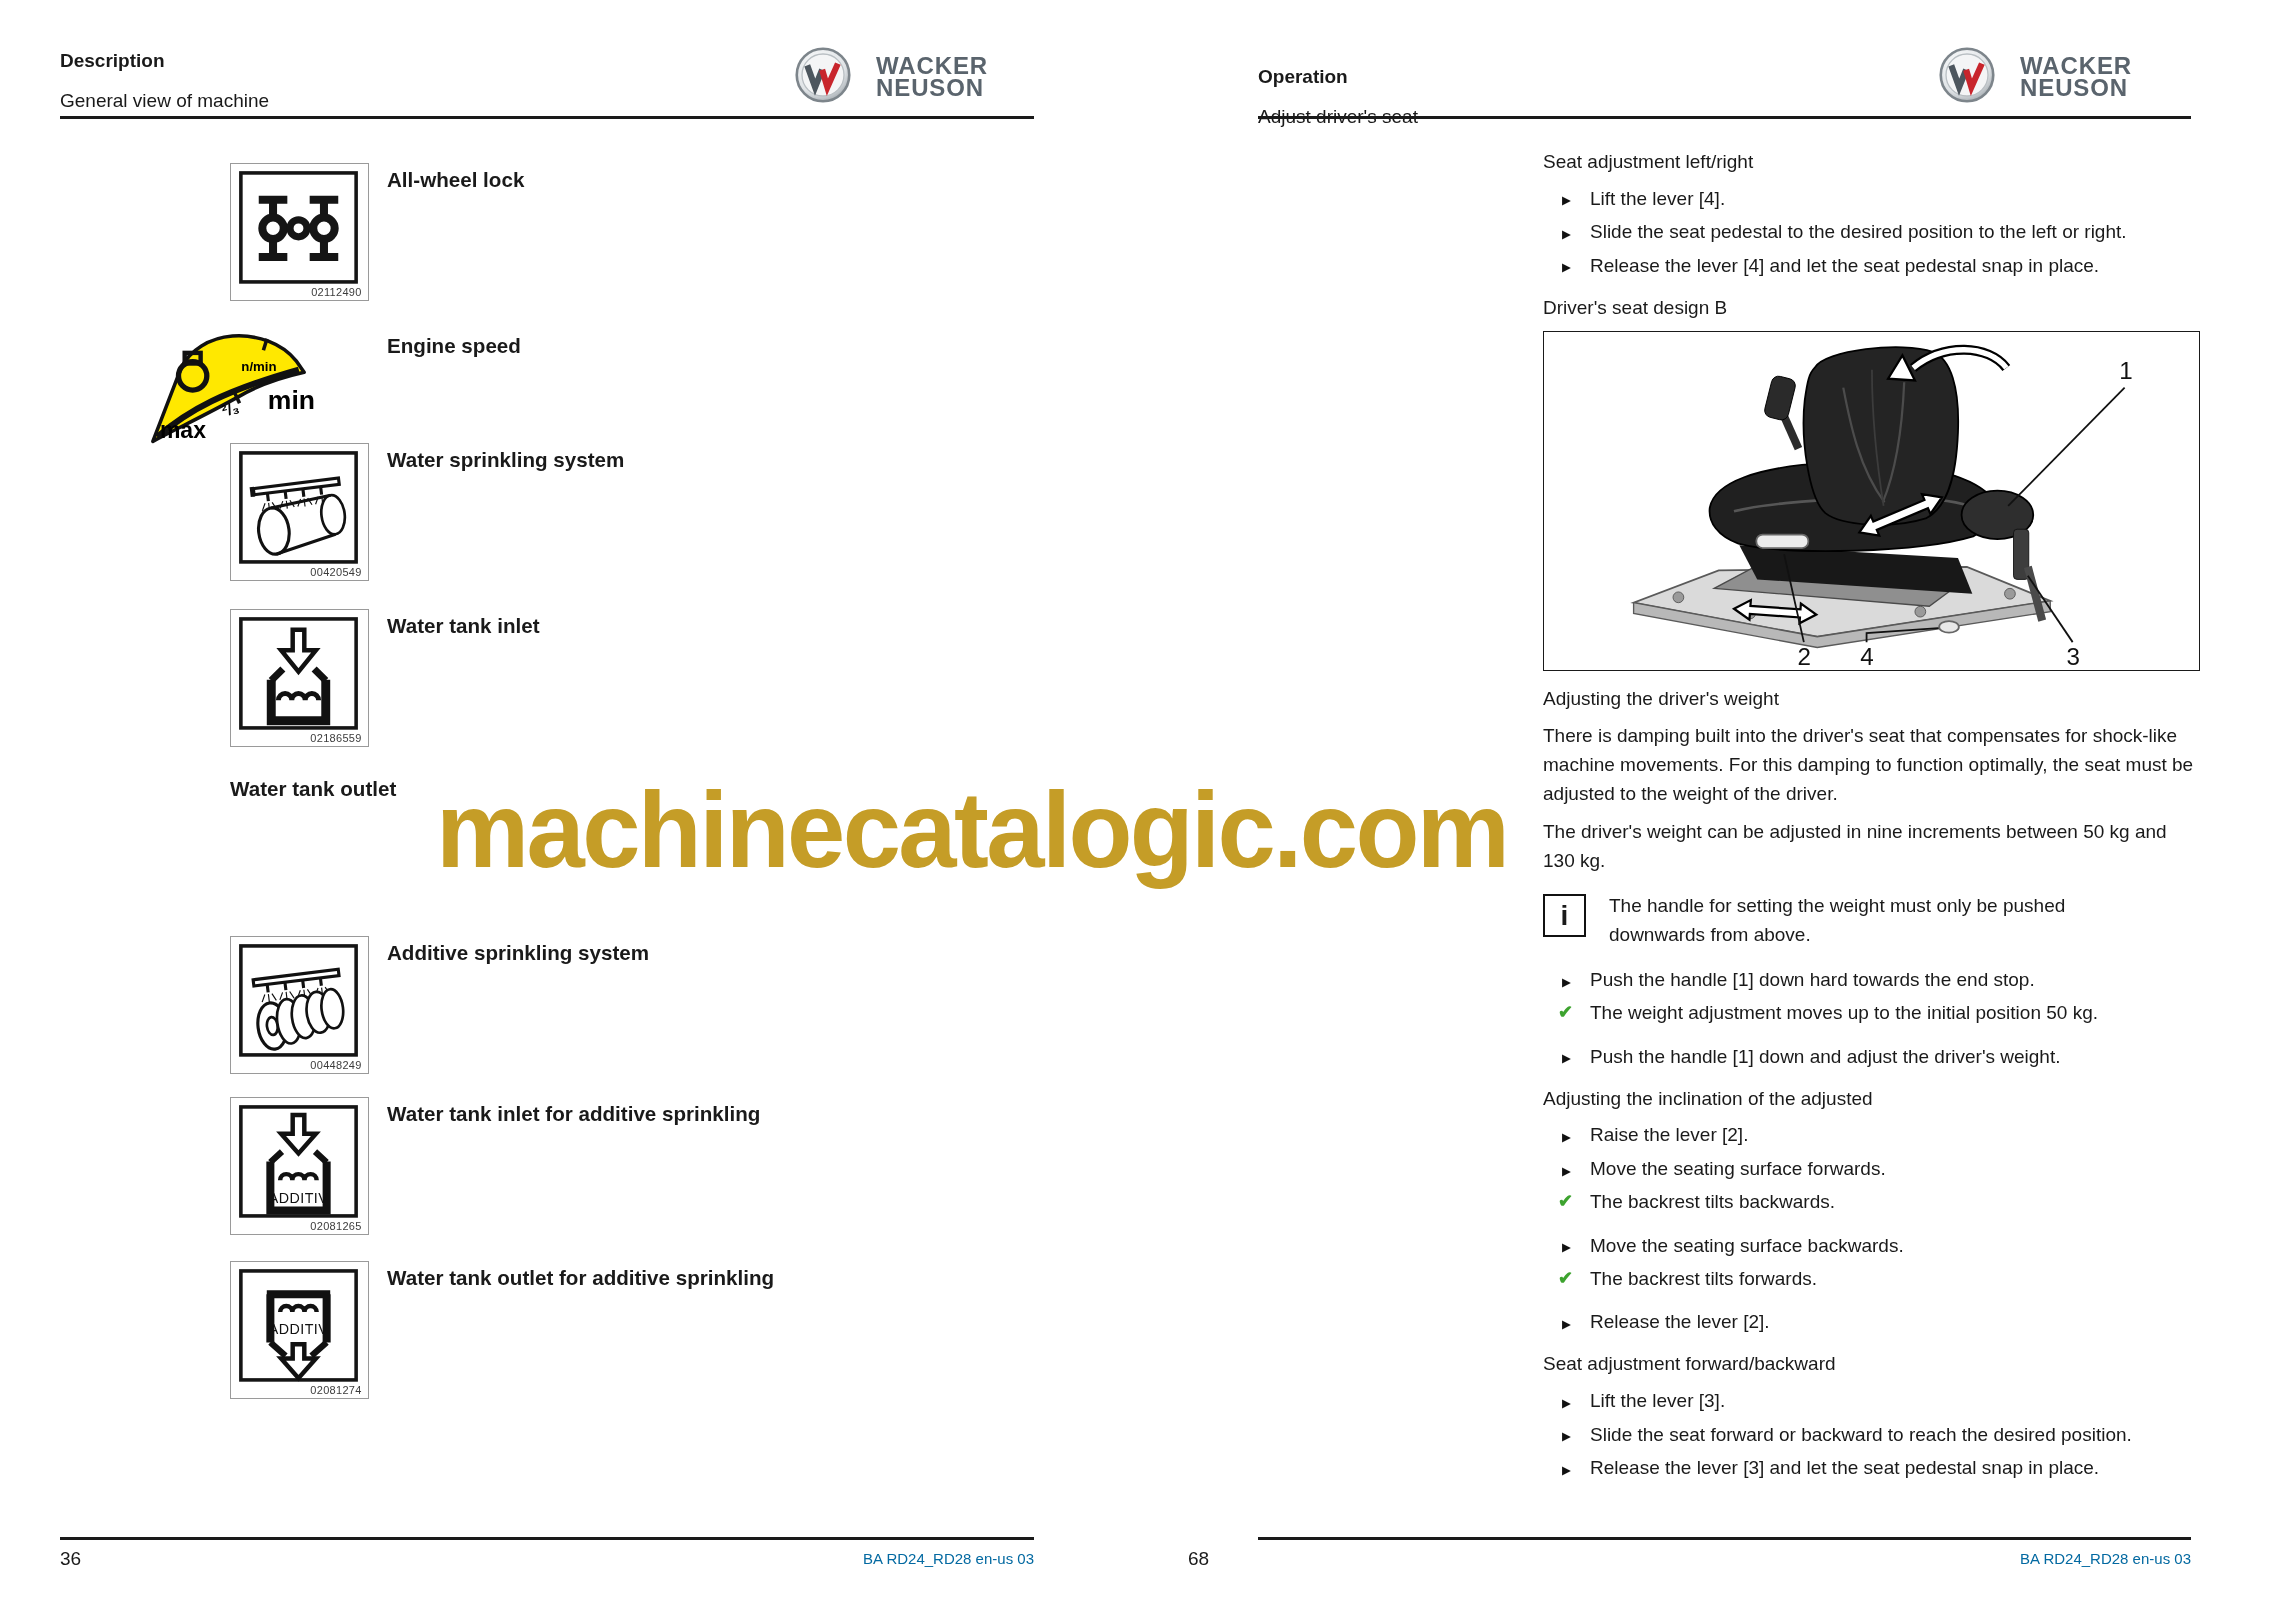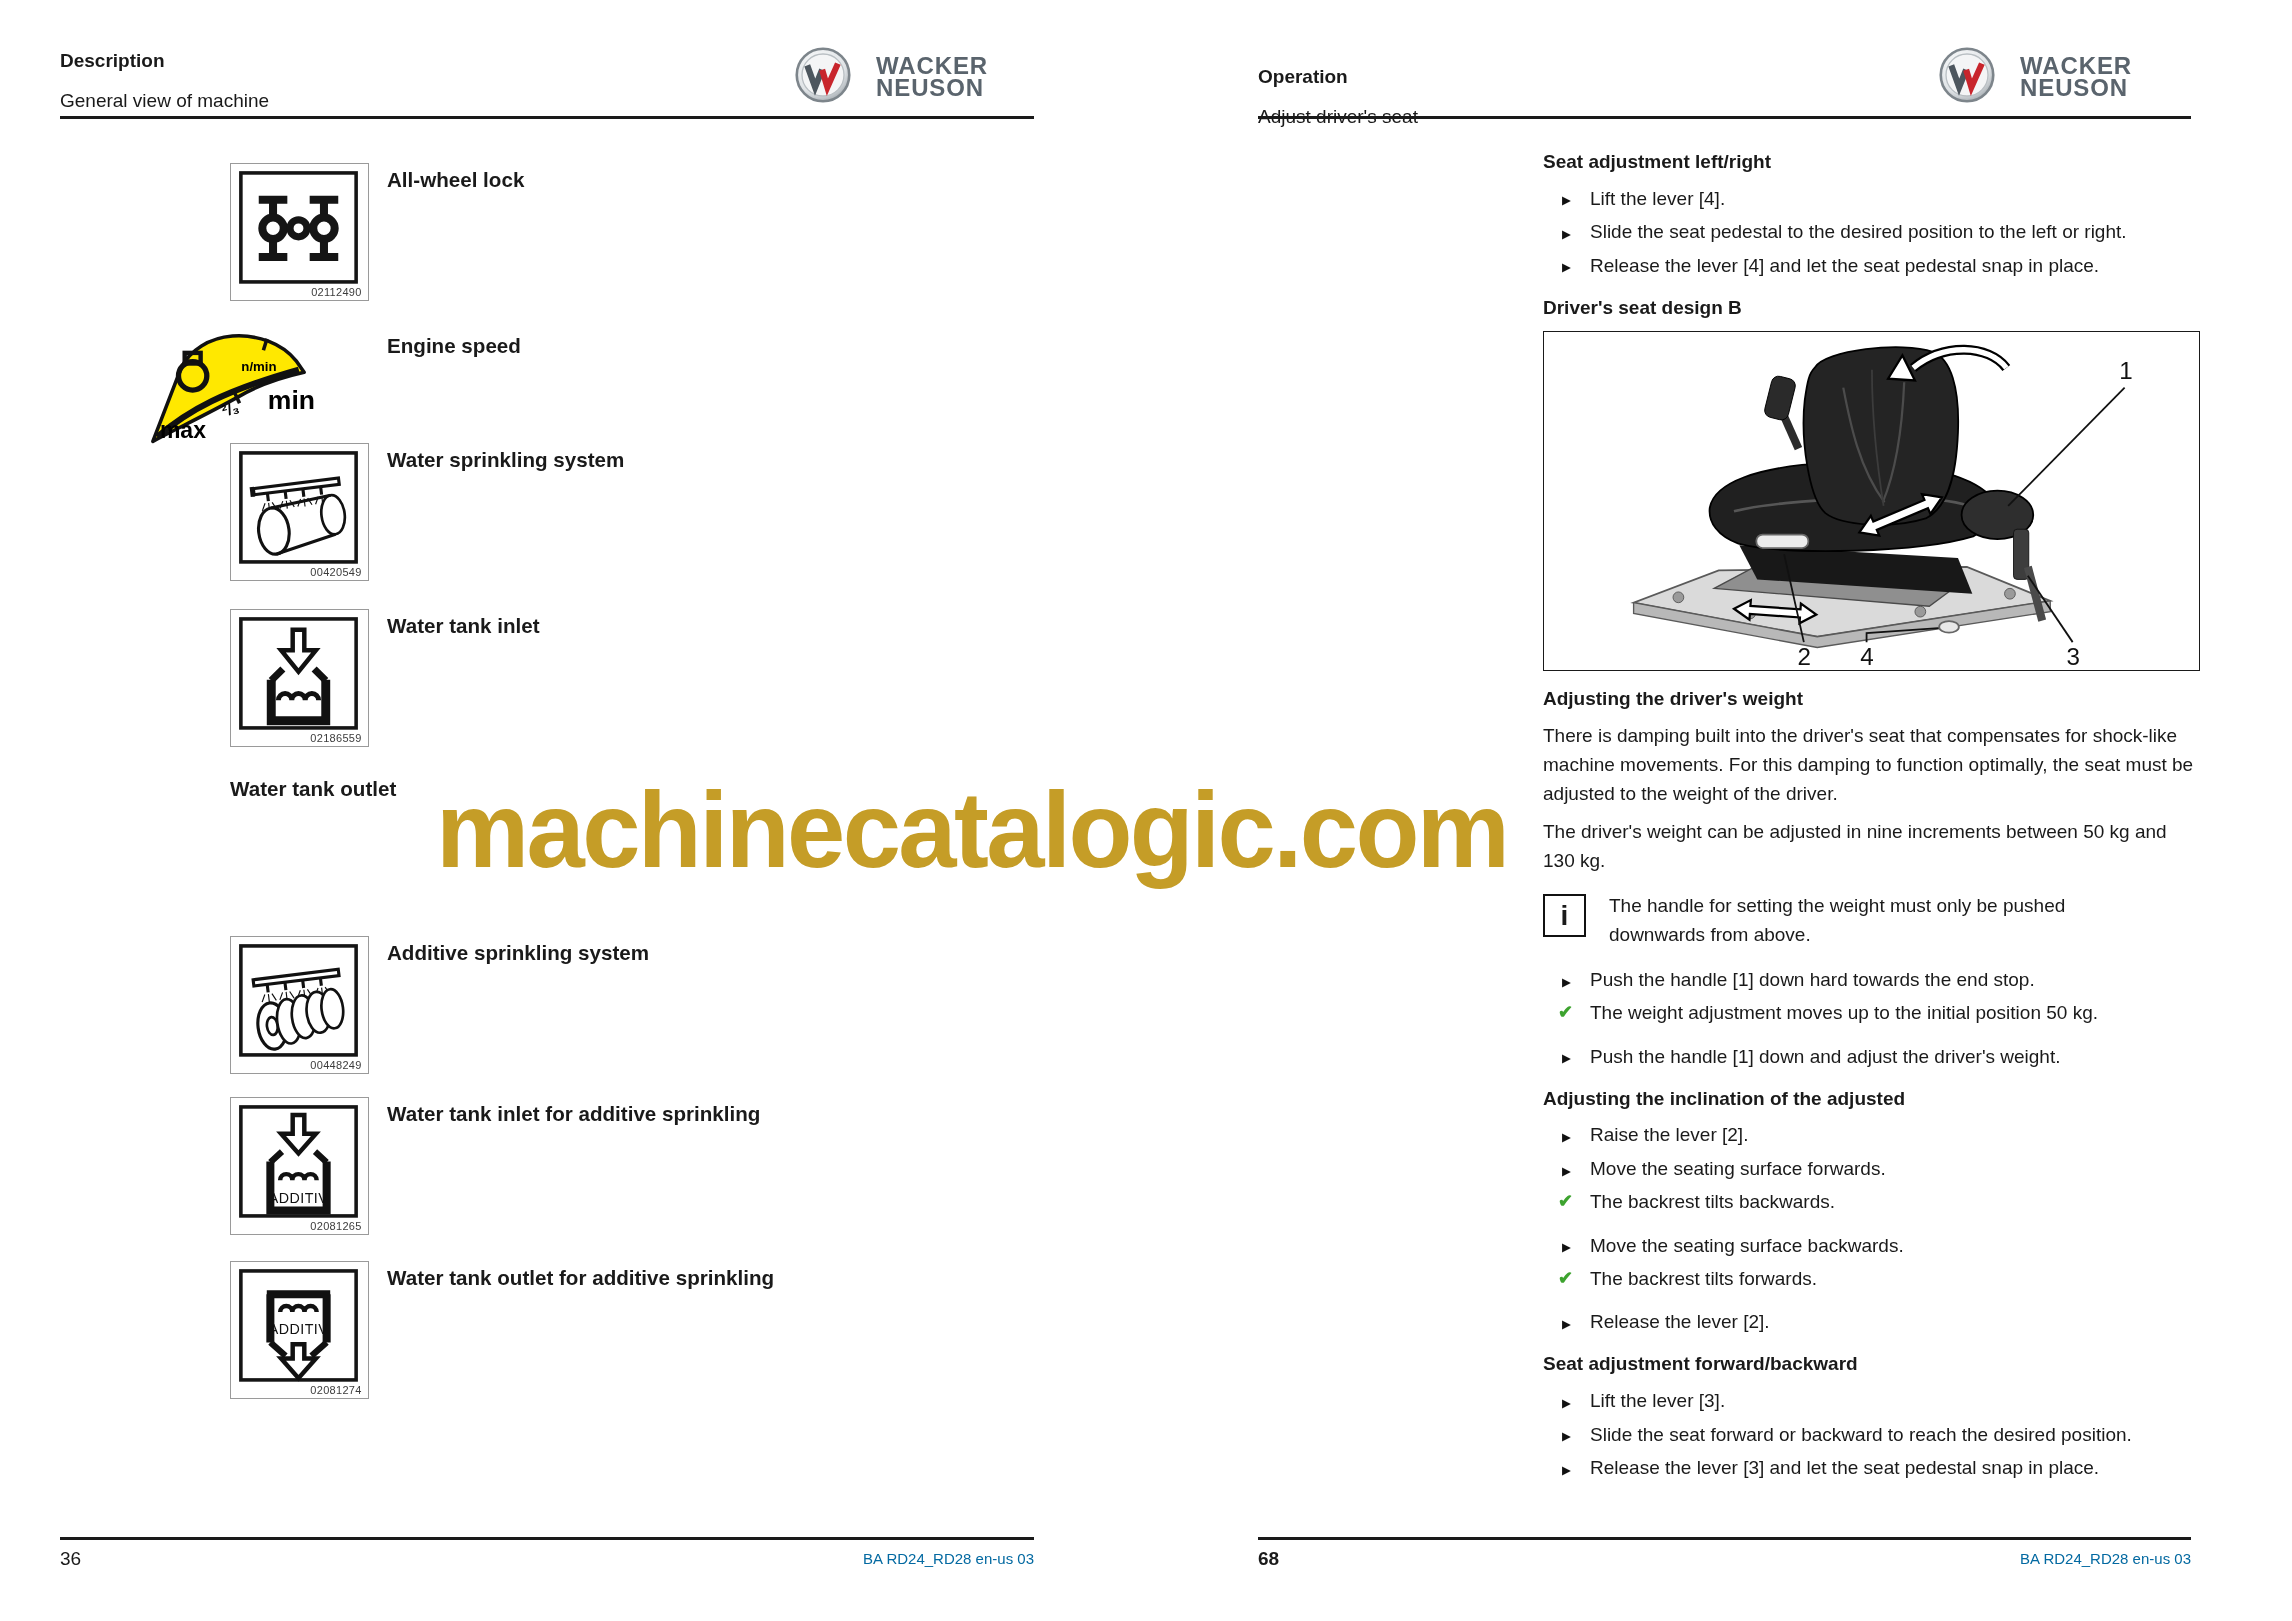--- a/index.html
+++ b/index.html
@@ -14,21 +14,21 @@
   .logo{position:absolute;display:flex;align-items:center;gap:25px;}
   .logo-text{font-weight:bold;font-size:24px;line-height:21.5px;color:#5a646d;letter-spacing:0.9px;}
   
   .row{position:absolute;display:flex;gap:18px;align-items:flex-start;}
   .icon-box{width:137px;height:136px;border:0.9px solid #9a9a9a;background:#fff;position:relative;flex:none;}
   .icon-code{position:absolute;right:6.3px;bottom:1.8px;font-size:11px;color:#3c3c3c;letter-spacing:0.3px;margin-top:48px;}
   .row-label{font-weight:bold;font-size:20.6px;padding-top:4.5px;white-space:nowrap;}
   svg text{font-family:"Liberation Sans",sans-serif;}
   
   .col{position:absolute;left:1543px;top:150px;width:660px;font-size:19px;line-height:29px;}
-  .sec{font-size:19px;font-weight:bold;margin:16px 0 10.7px 0;line-height:23px;}
+  .sec{font-size:19px;font-weight:normal;margin:16px 0 10.7px 0;line-height:23px;}
   .sec.first{margin-top:0;}
   .steps{list-style:none;margin:0;padding:0;}
   .step{position:relative;padding-left:47px;margin:4.5px 0;}
   .step.gap{margin-top:14.3px;}
   .tri{position:absolute;left:19px;top:1.8px;font-size:11.6px;color:#111;}
   .chk{position:absolute;left:15px;top:0px;font-size:18px;color:#3da32f;font-weight:bold;}
   .para{margin:9px 0;}
   .note{display:flex;gap:23px;margin:16px 0 16px 0;align-items:flex-start;}
   .note-icon{width:39px;height:39px;border:2.7px solid #111;display:flex;align-items:center;
              justify-content:center;font-weight:800;font-size:28px;flex:none;margin-top:3.6px;}
@@ -309,19 +309,19 @@
 
     <div class="sec">Seat adjustment forward/backward</div>
     <ul class="steps">
       <li class="step"><span class="tri">▶</span><span>Lift the lever [3].</span></li>
       <li class="step"><span class="tri">▶</span><span>Slide the seat forward or backward to reach the desired position.</span></li>
       <li class="step"><span class="tri">▶</span><span>Release the lever [3] and let the seat pedestal snap in place.</span></li>
     </ul>
   </div>
 
   <div class="rule" style="left:1258px;top:1537px;width:933px;"></div>
-  <div class="pgnum" style="left:1258px;top:1548px;font-weight:bold;">68</div>
+  <div class="pgnum" style="left:1188px;top:1548px;">68</div>
   <div class="docref" style="left:1258px;top:1550px;width:933px;text-align:right;">BA  RD24_RD28  en-us  03</div>
 
   <div class="wm">machinecatalogic.com</div>
 
 </div>
 
 
 </body></html>

